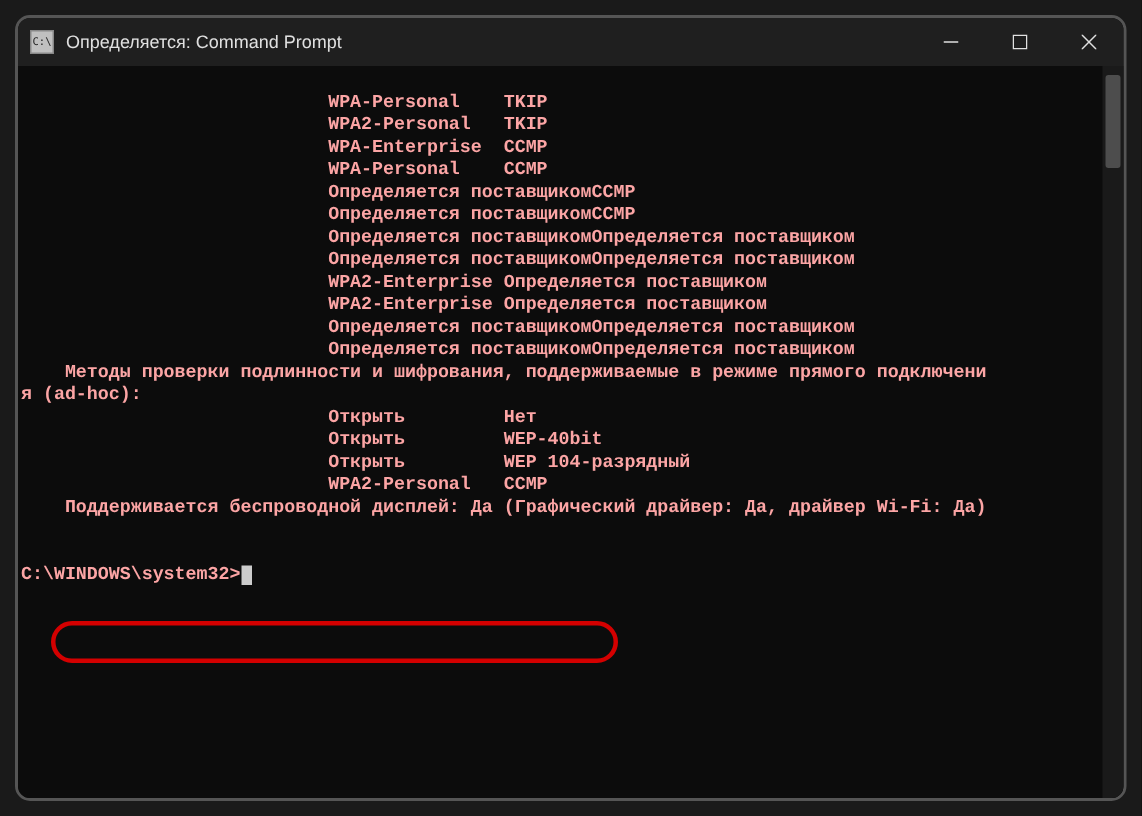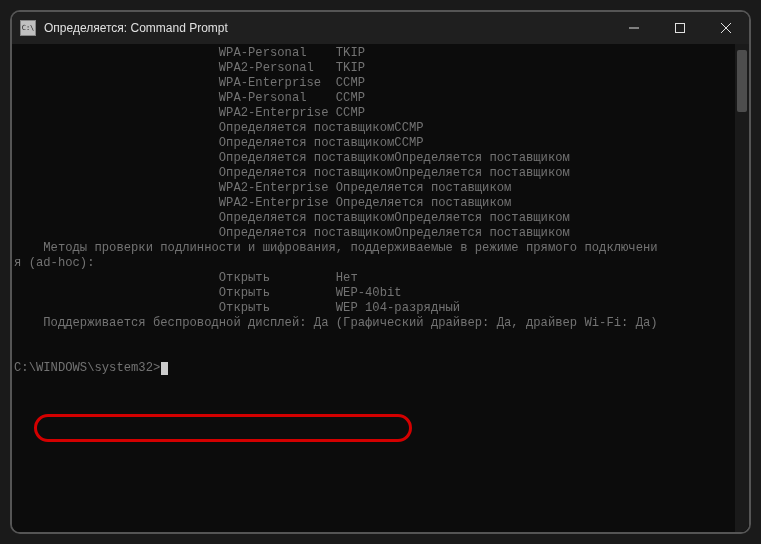--- a/index.html
+++ b/index.html
@@ -53,27 +53,28 @@
   }
   .titlebar .win-btn svg { width: 10px; height: 10px; }
   .terminal-area {
     flex: 1;
     position: relative;
     background: #0c0c0c;
   }
   .terminal {
     position: absolute;
     top: 0; left: 0; right: 14px; bottom: 0;
-    color: #737373;
+    color: #fca5a5;
     font-family: Consolas, "Courier New", monospace;
     font-size: 12.2px;
     line-height: 15px;
     white-space: pre;
-    padding: 2px 4px 2px 2px;
+    padding: 17px 4px 2px 2px;
     overflow: hidden;
+    font-weight: bold;
   }
   .scrollbar {
     position: absolute;
     top: 0; right: 0; bottom: 0;
     width: 14px;
     background: #1a1a1a;
   }
   .scrollbar .thumb {
     position: absolute;
     left: 2px; right: 2px;
@@ -121,34 +122,34 @@
           <line x1="10" y1="0" x2="0" y2="10" stroke="currentColor" stroke-width="1"></line>
         </svg>
     </div>
   </div>
 
   <div class="terminal-area">
     <div class="terminal" id="terminal"><span>                            WPA-Personal    TKIP
 </span><span>                            WPA2-Personal   TKIP
 </span><span>                            WPA-Enterprise  CCMP
 </span><span>                            WPA-Personal    CCMP
-</span><span>                            WPA2-Enterprise CCMP
 </span><span>                            Определяется поставщикомCCMP
 </span><span>                            Определяется поставщикомCCMP
 </span><span>                            Определяется поставщикомОпределяется поставщиком
 </span><span>                            Определяется поставщикомОпределяется поставщиком
 </span><span>                            WPA2-Enterprise Определяется поставщиком
 </span><span>                            WPA2-Enterprise Определяется поставщиком
 </span><span>                            Определяется поставщикомОпределяется поставщиком
 </span><span>                            Определяется поставщикомОпределяется поставщиком
 </span><span>    Методы проверки подлинности и шифрования, поддерживаемые в режиме прямого подключени
 </span><span>я (ad-hoc):
 </span><span>                            Открыть         Нет
 </span><span>                            Открыть         WEP-40bit
 </span><span>                            Открыть         WEP 104-разрядный
+</span><span>                            WPA2-Personal   CCMP
 </span><span>    Поддерживается беспроводной дисплей: Да (Графический драйвер: Да, драйвер Wi-Fi: Да)
 </span><span>
 </span><span>
 </span><span>C:\WINDOWS\system32&gt;<span class="cursor"></span></span></div>
     <div class="scrollbar">
       <div class="thumb"></div>
     </div>
     <div class="highlight-oval" id="highlight" style="left: 22px; top: 370px; width: 378px; height: 28px;"></div>
   </div>
 

